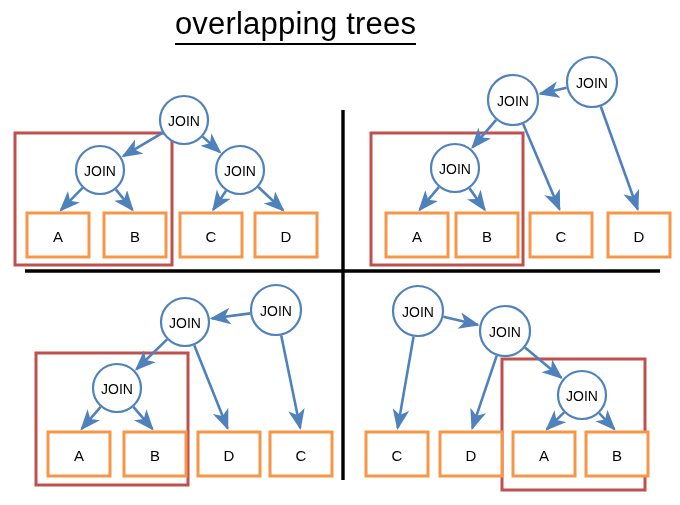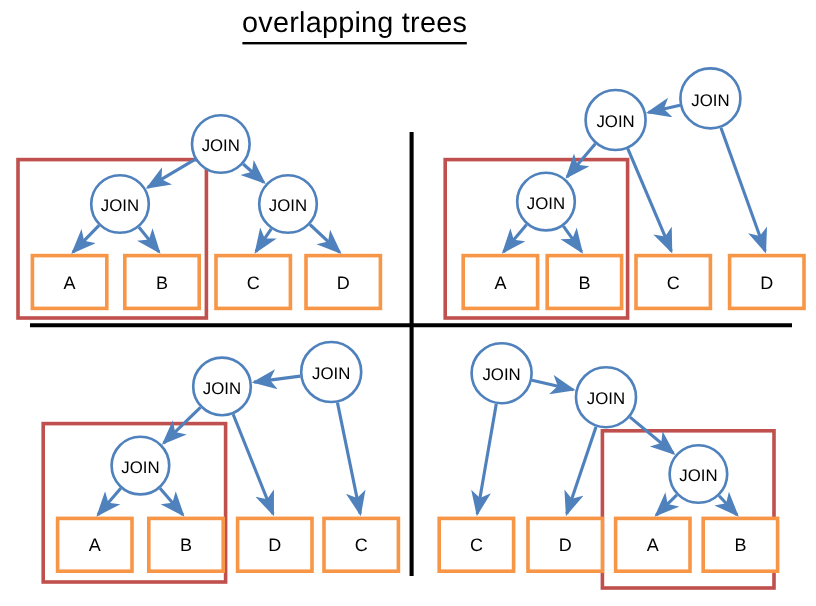--- a/index.html
+++ b/index.html
@@ -1,21 +1,21 @@
 <!DOCTYPE html>
 <html><head>
 <meta charset="utf-8">
 <style>
   html,body{margin:0;padding:0;background:#ffffff;}
   body{width:680px;height:505px;overflow:hidden;
        font-family:"Liberation Sans","DejaVu Sans",sans-serif;}
   #stage{position:relative;width:680px;height:505px;background:#fff;}
   #title{
     position:absolute;left:0;top:6px;width:591px;text-align:center;
-    font-size:24px;color:#000;letter-spacing:.2px;
+    font-size:31px;color:#000;letter-spacing:.2px;
   }
   #title span{
     display:inline-block;border-bottom:2px solid #000;padding-bottom:1px;
   }
   svg{position:absolute;left:0;top:0;width:680px;height:505px;}
   .join-circle{fill:#ffffff;stroke:#4F81BD;stroke-width:2.2;}
   .join-label{font-family:"Liberation Sans","DejaVu Sans",sans-serif;
     font-size:14px;fill:#000;text-anchor:middle;dominant-baseline:central;}
   .leaf-box{fill:#ffffff;stroke:#F79646;stroke-width:3;}
   .leaf-label{font-family:"Liberation Sans","DejaVu Sans",sans-serif;

